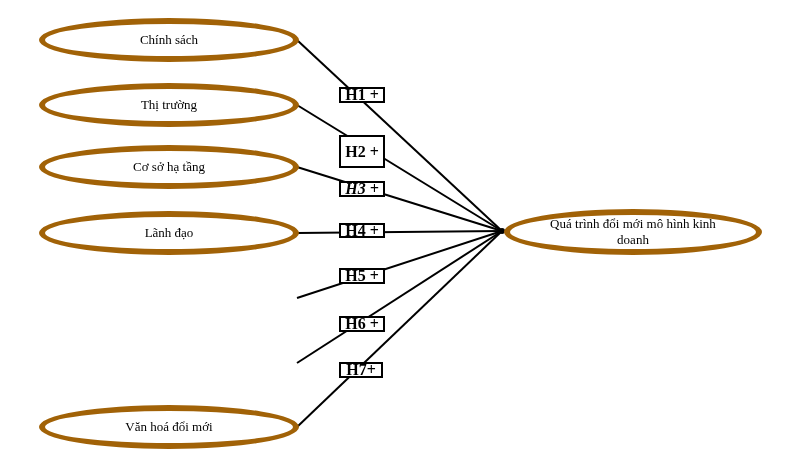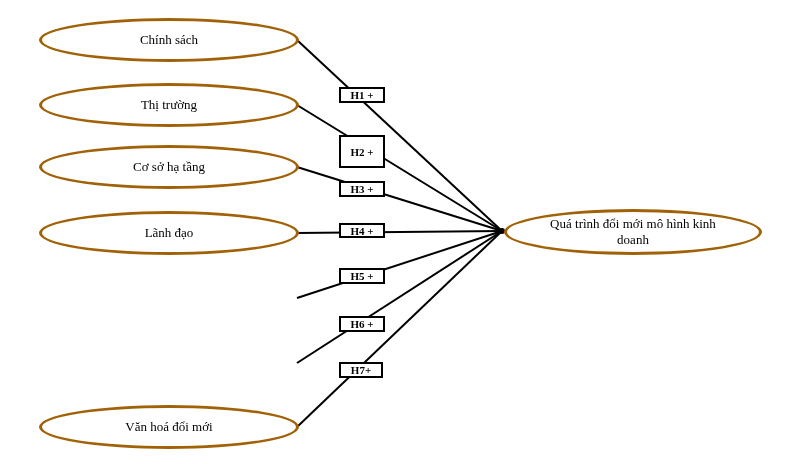--- a/index.html
+++ b/index.html
@@ -19,21 +19,21 @@
   .lines-layer {
     position: absolute;
     left: 0;
     top: 0;
     width: 805px;
     height: 464px;
   }
   .ellipse {
     position: absolute;
     box-sizing: border-box;
-    border: 3px solid #a16207;
+    border: 6px solid #a16207;
     border-radius: 50%;
     background: #ffffff;
     display: flex;
     align-items: center;
     justify-content: center;
     text-align: center;
   }
   .node-label {
     font-size: 13px;
     line-height: 1.25;
@@ -45,21 +45,21 @@
   }
   .hyp {
     position: absolute;
     box-sizing: border-box;
     border: 2px solid #000000;
     background: #ffffff;
     display: flex;
     align-items: center;
     justify-content: center;
     font-weight: bold;
-    font-size: 11px;
+    font-size: 16px;
     white-space: nowrap;
   }
 </style>
 </head>
 <body>
 
 <div class="canvas">
 
   <svg id="lines" class="lines-layer" viewBox="0 0 805 464" xmlns="http://www.w3.org/2000/svg">
       <line x1="297" y1="40" x2="502" y2="231" stroke="#000000" stroke-width="2"></line>
@@ -91,21 +91,21 @@
   <div class="ellipse" style="left: 504px; top: 209px; width: 258px; height: 46px;">
     <span class="node-label outcome-label">Quá trình đổi mới mô hình kinh doanh</span>
   </div>
 
   <div class="hyp" style="left: 339px; top: 87px; width: 46px; height: 16px;">
     <span>H1 +</span>
   </div>
   <div class="hyp" style="left: 339px; top: 135px; width: 46px; height: 33px;">
     <span>H2 +</span>
   </div>
-  <div class="hyp" style="left: 339px; top: 181px; width: 46px; height: 16px;">
+  <div class="hyp" style="left: 339px; top: 181px; width: 46px; height: 16px; font-style: italic;">
     <span>H3 +</span>
   </div>
   <div class="hyp" style="left: 339px; top: 223px; width: 46px; height: 15px;">
     <span>H4 +</span>
   </div>
   <div class="hyp" style="left: 339px; top: 268px; width: 46px; height: 16px;">
     <span>H5 +</span>
   </div>
   <div class="hyp" style="left: 339px; top: 316px; width: 46px; height: 16px;">
     <span>H6 +</span>

